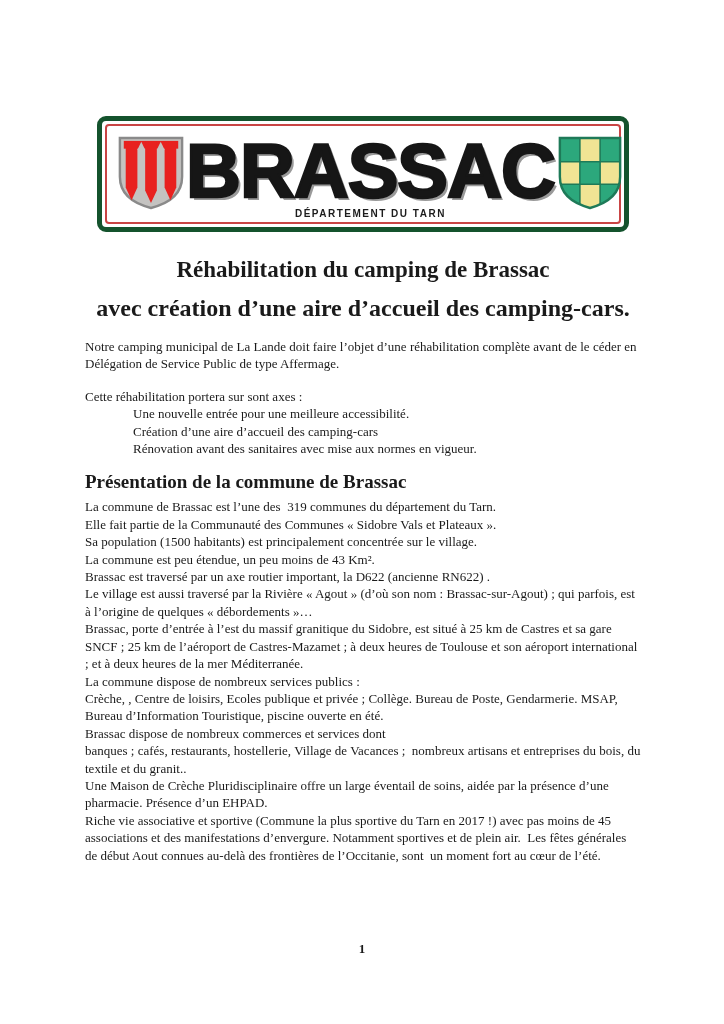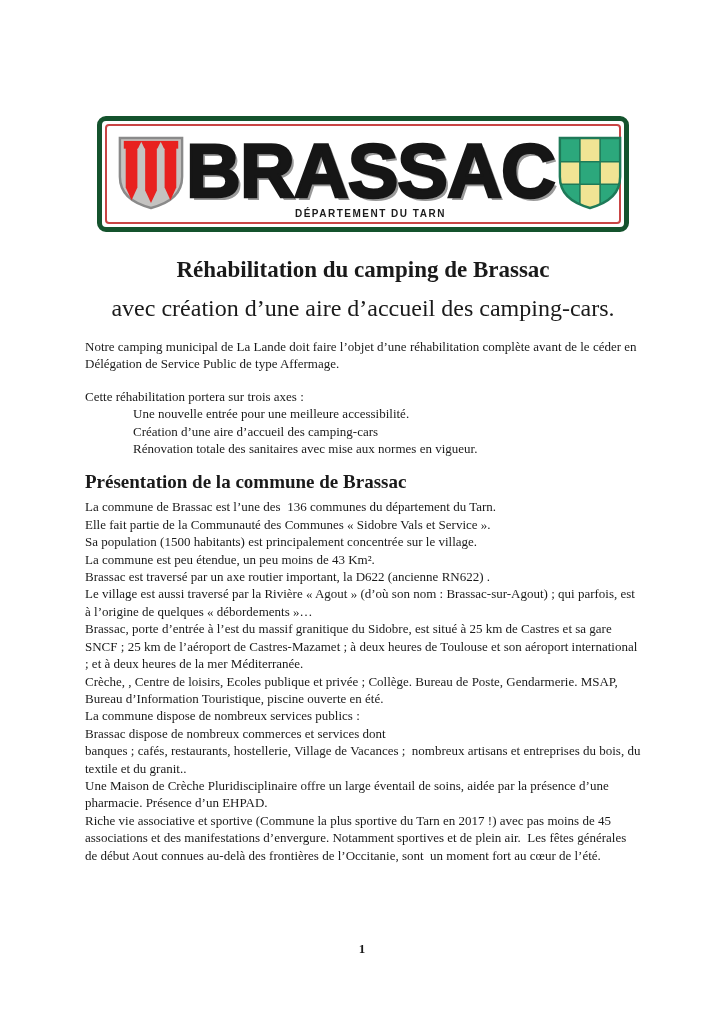--- a/index.html
+++ b/index.html
@@ -61,21 +61,21 @@
   }
 
   
   .doc {
     position:absolute; left:85px; top:256px; width:556px;
   }
   .doc-title1 {
     text-align:center; font-weight:bold; font-size:23px; line-height:28px;
   }
   .doc-title2 {
-    text-align:center; font-weight:normal; font-size:24px; line-height:30px;
+    text-align:center; font-weight:bold; font-size:24px; line-height:30px;
     margin-top:9px;
   }
   .para {
     font-size:13px; line-height:17.4px;
     white-space:pre-wrap;
   }
   .intro { margin-top:15px; }
   .axes-lead { margin-top:15px; }
   .axis-line { padding-left:48px; }
   .section-heading {
@@ -142,37 +142,37 @@
     </div>
   </div>
 
   <div class="doc">
 
     <h1 class="doc-title1">Réhabilitation du camping de Brassac</h1>
     <h1 class="doc-title2">avec création d’une aire d’accueil des camping-cars.</h1>
 
     <p class="para intro">Notre camping municipal de La Lande doit faire l’objet d’une réhabilitation complète avant de le céder en Délégation de Service Public de type Affermage.</p>
 
-    <p class="para axes-lead">Cette réhabilitation portera sur trois axes :</p>
+    <p class="para axes-lead">Cette réhabilitation portera sur sont axes :</p>
     <div class="para axis-line">Une nouvelle entrée pour une meilleure accessibilité.</div>
     <div class="para axis-line">Création d’une aire d’accueil des camping-cars</div>
-    <div class="para axis-line">Rénovation totale des sanitaires avec mise aux normes en vigueur.</div>
+    <div class="para axis-line">Rénovation avant des sanitaires avec mise aux normes en vigueur.</div>
 
     <h2 class="section-heading">Présentation de la commune de Brassac</h2>
 
     <div class="body-block">
-      <p class="para">La commune de Brassac est l’une des  136 communes du département du Tarn.</p>
-      <p class="para">Elle fait partie de la Communauté des Communes « Sidobre Vals et Service ».</p>
+      <p class="para">La commune de Brassac est l’une des  319 communes du département du Tarn.</p>
+      <p class="para">Elle fait partie de la Communauté des Communes « Sidobre Vals et Plateaux ».</p>
       <p class="para">Sa population (1500 habitants) est principalement concentrée sur le village.</p>
       <p class="para">La commune est peu étendue, un peu moins de 43 Km².</p>
       <p class="para">Brassac est traversé par un axe routier important, la D622 (ancienne RN622) .</p>
       <p class="para">Le village est aussi traversé par la Rivière « Agout » (d’où son nom : Brassac-sur-Agout) ; qui parfois, est à l’origine de quelques « débordements »…</p>
       <p class="para">Brassac, porte d’entrée à l’est du massif granitique du Sidobre, est situé à 25 km de Castres et sa gare SNCF ; 25 km de l’aéroport de Castres-Mazamet ; à deux heures de Toulouse et son aéroport international ; et à deux heures de la mer Méditerranée.</p>
+      <p class="para">La commune dispose de nombreux services publics :</p>
       <p class="para">Crèche, , Centre de loisirs, Ecoles publique et privée ; Collège. Bureau de Poste, Gendarmerie. MSAP, Bureau d’Information Touristique, piscine ouverte en été.</p>
-      <p class="para">La commune dispose de nombreux services publics :</p>
       <p class="para">Brassac dispose de nombreux commerces et services dont</p>
       <p class="para">banques ; cafés, restaurants, hostellerie, Village de Vacances ;  nombreux artisans et entreprises du bois, du textile et du granit..</p>
       <p class="para">Une Maison de Crèche Pluridisciplinaire offre un large éventail de soins, aidée par la présence d’une pharmacie. Présence d’un EHPAD.</p>
       <p class="para">Riche vie associative et sportive (Commune la plus sportive du Tarn en 2017 !) avec pas moins de 45 associations et des manifestations d’envergure. Notamment sportives et de plein air.  Les fêtes générales de début Aout connues au-delà des frontières de l’Occitanie, sont  un moment fort au cœur de l’été.</p>
     </div>
 
   </div>
 
   <div class="page-number">1</div>
 

